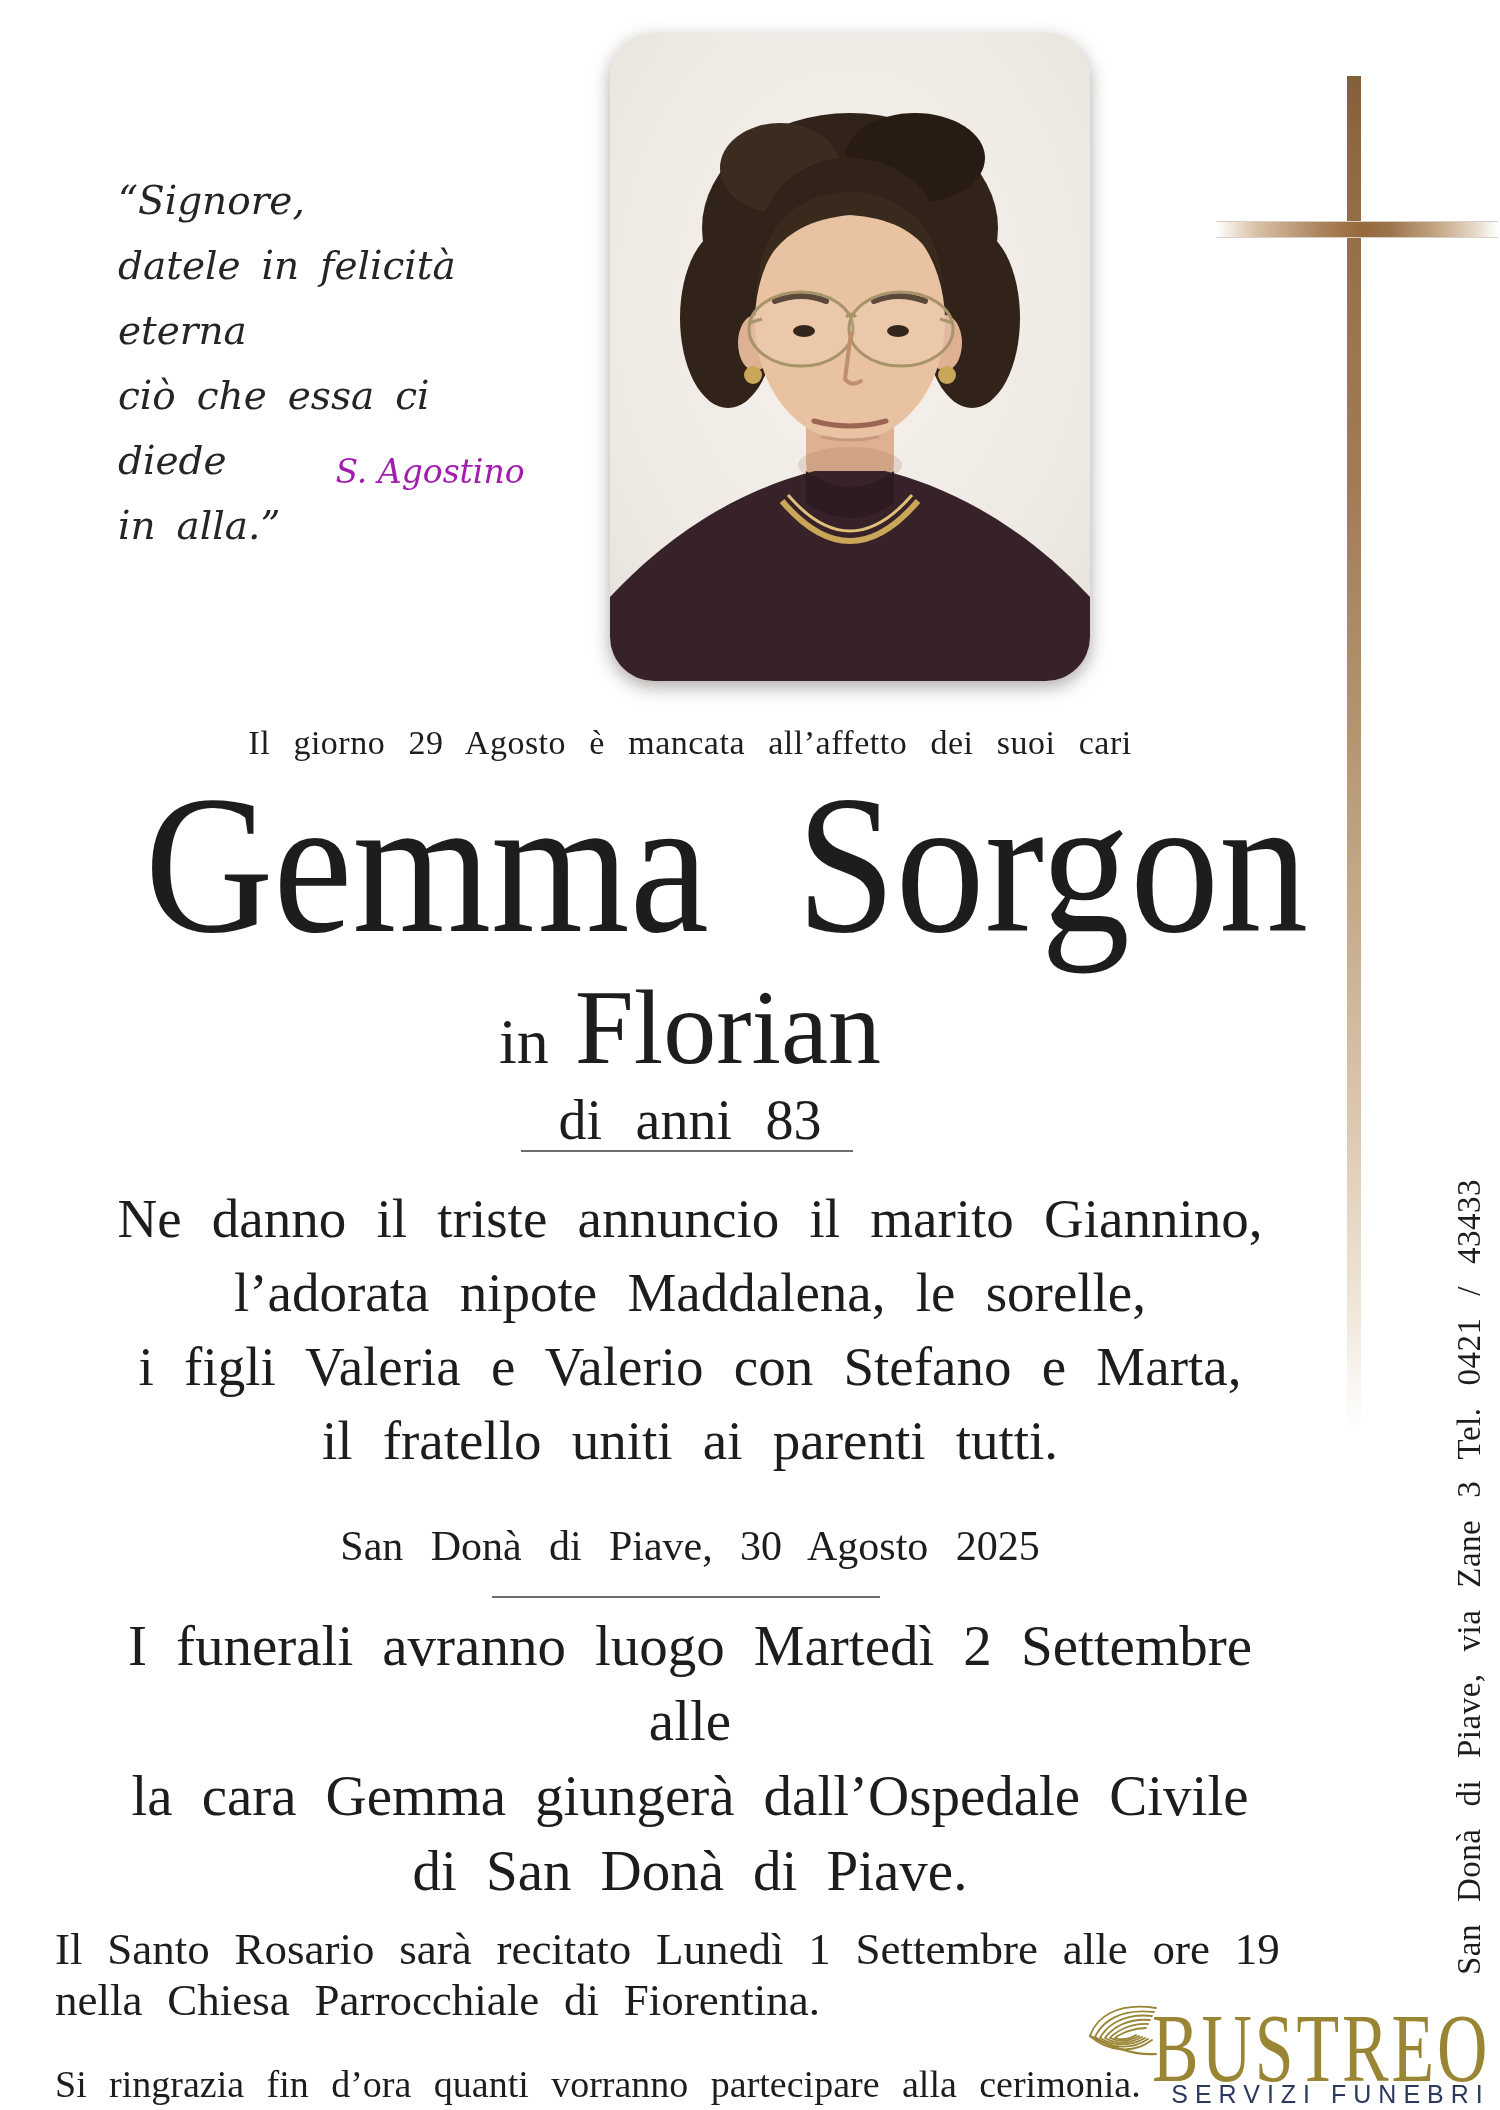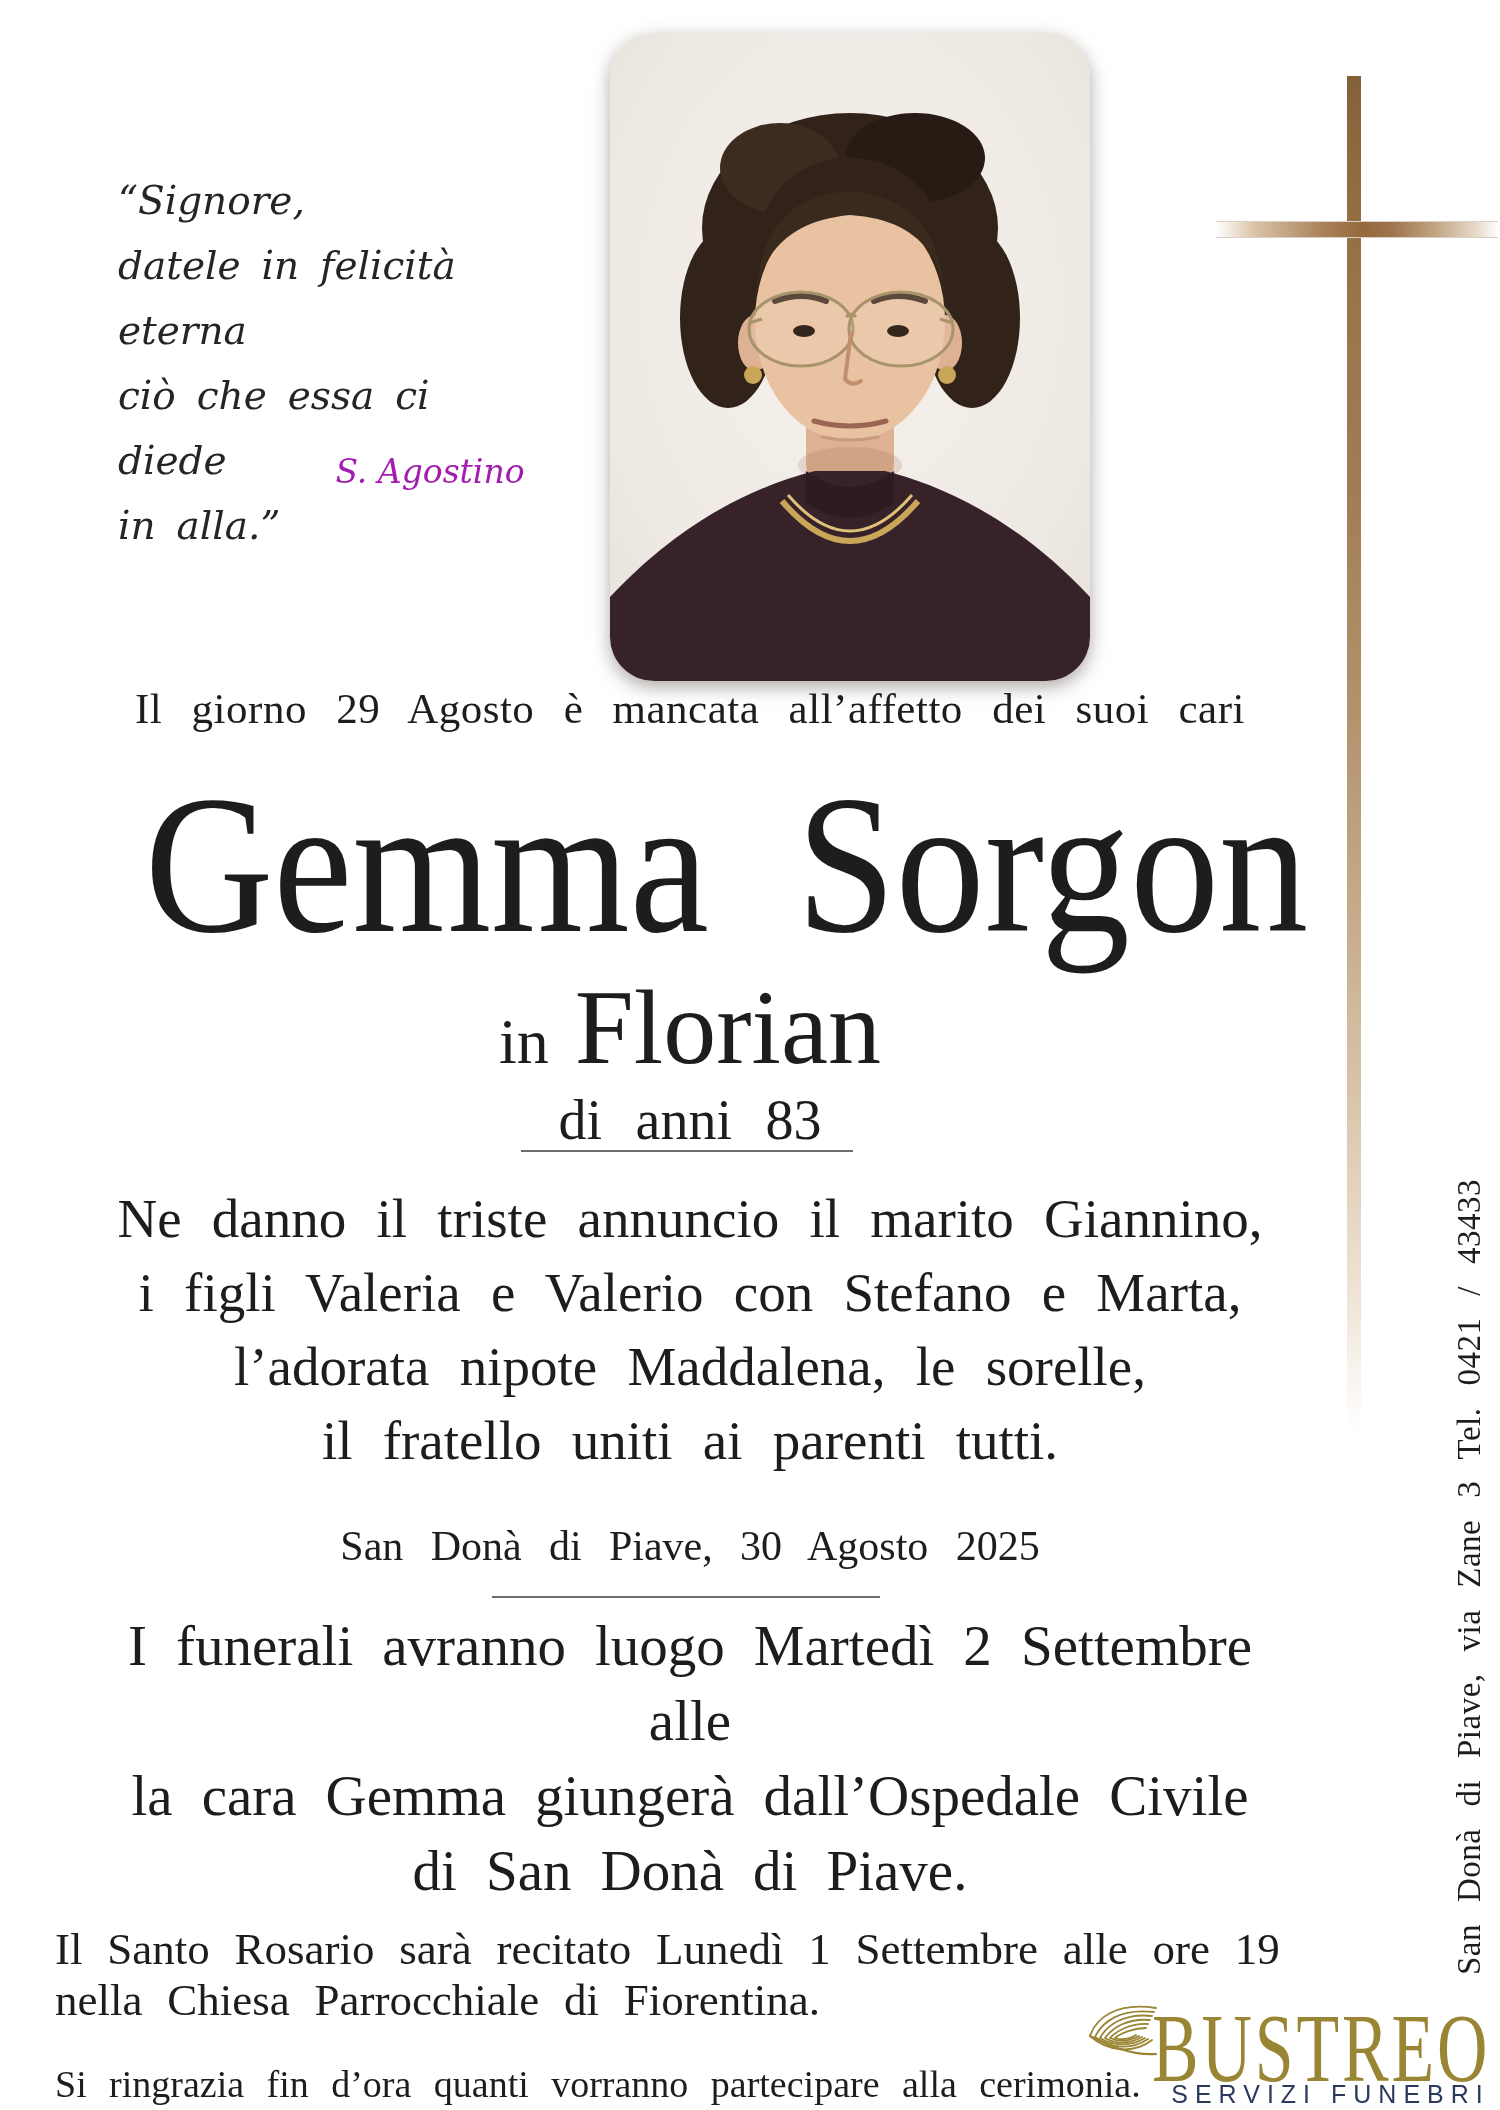--- a/index.html
+++ b/index.html
@@ -51,21 +51,21 @@
     box-sizing:border-box;
     border-top:1px solid #d8d0c7;border-bottom:1px solid #d8d0c7;
     background:linear-gradient(to right,
       #ffffff 0%, #d9c2a7 14%, #aa815a 38%, #96693c 52%, #9d744c 62%,
       #c3a684 78%, #e6d9c9 92%, #ffffff 100%);
   }
 
   
   .col{position:absolute;left:80px;width:1220px;text-align:center;}
 
-  .intro{top:684px;font-size:43px;word-spacing:0.42em;letter-spacing:0.5px;}
+  .intro{top:724px;font-size:34px;word-spacing:0.42em;letter-spacing:0.5px;}
 
   .name{top:760px;line-height:210px;white-space:nowrap;}
   .name span{
     display:inline-block;
     font-size:198px;
     word-spacing:48px;letter-spacing:0px;
     transform:scaleX(.9);transform-origin:50% 50%;
   }
 
   .married{top:968px;line-height:120px;white-space:nowrap;}
@@ -205,22 +205,22 @@
 
   <div class="col married">
     <span class="small">in</span><span class="big">Florian</span>
   </div>
 
   <div class="col age">di anni 83</div>
   <div class="rule rule-age"></div>
 
   <div class="col family">
     <div>Ne danno il triste annuncio il marito Giannino,</div>
+    <div>l’adorata nipote Maddalena, le sorelle,</div>
     <div>i figli Valeria e Valerio con Stefano e Marta,</div>
-    <div>l’adorata nipote Maddalena, le sorelle,</div>
     <div>il fratello uniti ai parenti tutti.</div>
   </div>
 
   <div class="col dateline">San Donà di Piave, 30 Agosto 2025</div>
   <div class="rule rule-date"></div>
 
   <div class="col funeral">
     <div>I funerali avranno luogo Martedì 2 Settembre alle</div>
     <div>la cara Gemma giungerà dall’Ospedale Civile</div>
     <div>di San Donà di Piave.</div>

